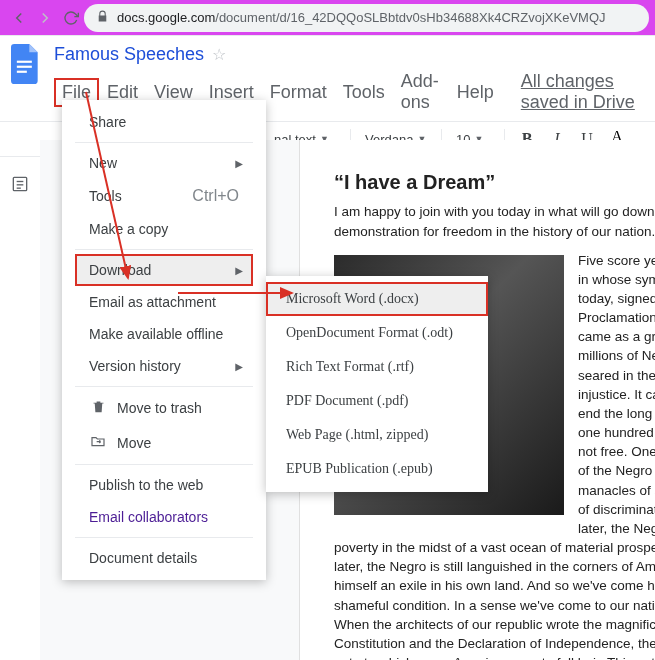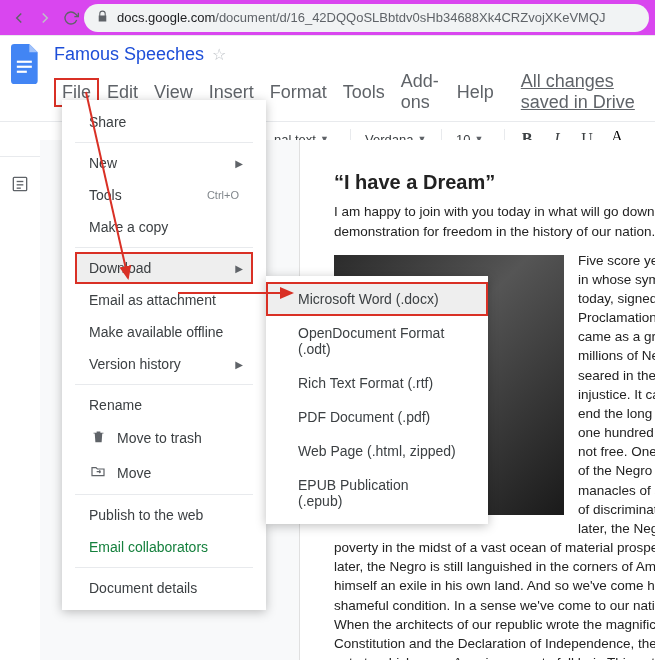--- a/index.html
+++ b/index.html
@@ -47,31 +47,31 @@
   .outline-btn { position: absolute; left: 6px; top: 170px; width: 28px; height: 28px; display:flex; align-items:center; justify-content:center; color:#5f6368; }
   .page { position: absolute; left: 260px; top: 0; width: 560px; background: #fff; box-shadow: 0 0 0 1px #e0e0e0; padding: 28px 34px; font-family: Verdana, sans-serif; font-size: 13.5px; line-height: 1.42; color: #222; }
   .page h1 { font-size: 20px; font-weight: bold; margin-bottom: 6px; }
   .page p { margin-bottom: 10px; }
   .page .img-placeholder { float: left; width: 230px; height: 260px; background: linear-gradient(135deg, #2b2b2b 0%, #555 40%, #1a1a1a 100%); margin: 4px 14px 6px 0; }
 
   
   .file-menu { position: absolute; left: 62px; top: 100px; width: 204px; background: #fff; box-shadow: 0 2px 10px rgba(0,0,0,.25); padding: 6px 13px; z-index: 20; font-size: 14px; color: #3c4043; }
   .fm-item { display:flex; align-items:center; gap:10px; padding: 8px 14px 8px 14px; position: relative; cursor: pointer; }
   .fm-item .label { flex: 1; white-space: nowrap; overflow: hidden; text-overflow: ellipsis; }
-  .fm-item .shortcut { color: #80868b; font-size: 11px; }
+  .fm-item .shortcut { color: #80868b; font-size: 16px; }
   .fm-item .sub-chev { position: absolute; right: 10px; font-size: 10px; color: #5f6368; }
-  .fm-item.disabled { color: #15803d; }
+  .fm-item.disabled { color: #4c1d95; }
   .fm-item.hover { background: #eeeeee; }
   .fm-item.boxed { outline: 2px solid #d93025; outline-offset: -2px; }
   .fm-sep { height: 1px; background: #e8eaed; margin: 4px 0; }
   .fm-icon { width: 18px; text-align:center; color:#5f6368; }
 
   
   .download-menu { position: absolute; left: 266px; top: 276px; width: 222px; background: #fff; box-shadow: 0 2px 10px rgba(0,0,0,.25); padding: 6px 0; z-index: 21; font-size: 14px; color: #3c4043; }
-  .dm-item { padding: 9px 32px; cursor:pointer; }
+  .dm-item { padding: 9px 20px; cursor:pointer;font-family:Liberation Serif, serif; }
   .dm-item.hover { background: #eeeeee; }
   .dm-item.boxed { outline: 2px solid #d93025; outline-offset: -2px; }
 
   
   svg.anno { position: absolute; left: 0; top: 0; width: 655px; height: 660px; pointer-events: none; z-index: 30; }
 </style>
 </head>
 <body>
 
 <div class="browser-bar">
@@ -199,23 +199,20 @@
     </div>
   <div class="fm-item">
       <span class="label">Make available offline</span>
     </div>
   <div class="fm-item">
       <span class="label">Version history</span>
       <span class="sub-chev">▶</span>
     </div>
   <div class="fm-sep"></div>
   <div class="fm-item">
-      <span class="label">Rename</span>
-    </div>
-  <div class="fm-item">
       <span class="fm-icon"><svg width="15" height="15" viewBox="0 0 24 24" fill="currentColor">
           <path d="M6 7h12l-1 14H7L6 7zm3-3h6v2H9V4zM4 6h16v1H4z"></path>
         </svg></span>
       <span class="label">Move to trash</span>
     </div>
   <div class="fm-item">
       <span class="fm-icon"><svg width="16" height="16" viewBox="0 0 24 24" fill="none" stroke="currentColor" stroke-width="1.8">
           <path d="M3 7h6l2 2h10v10H3z"></path>
           <path d="M10 13h6m0 0l-2-2m2 2l-2 2"></path>
         </svg></span>

